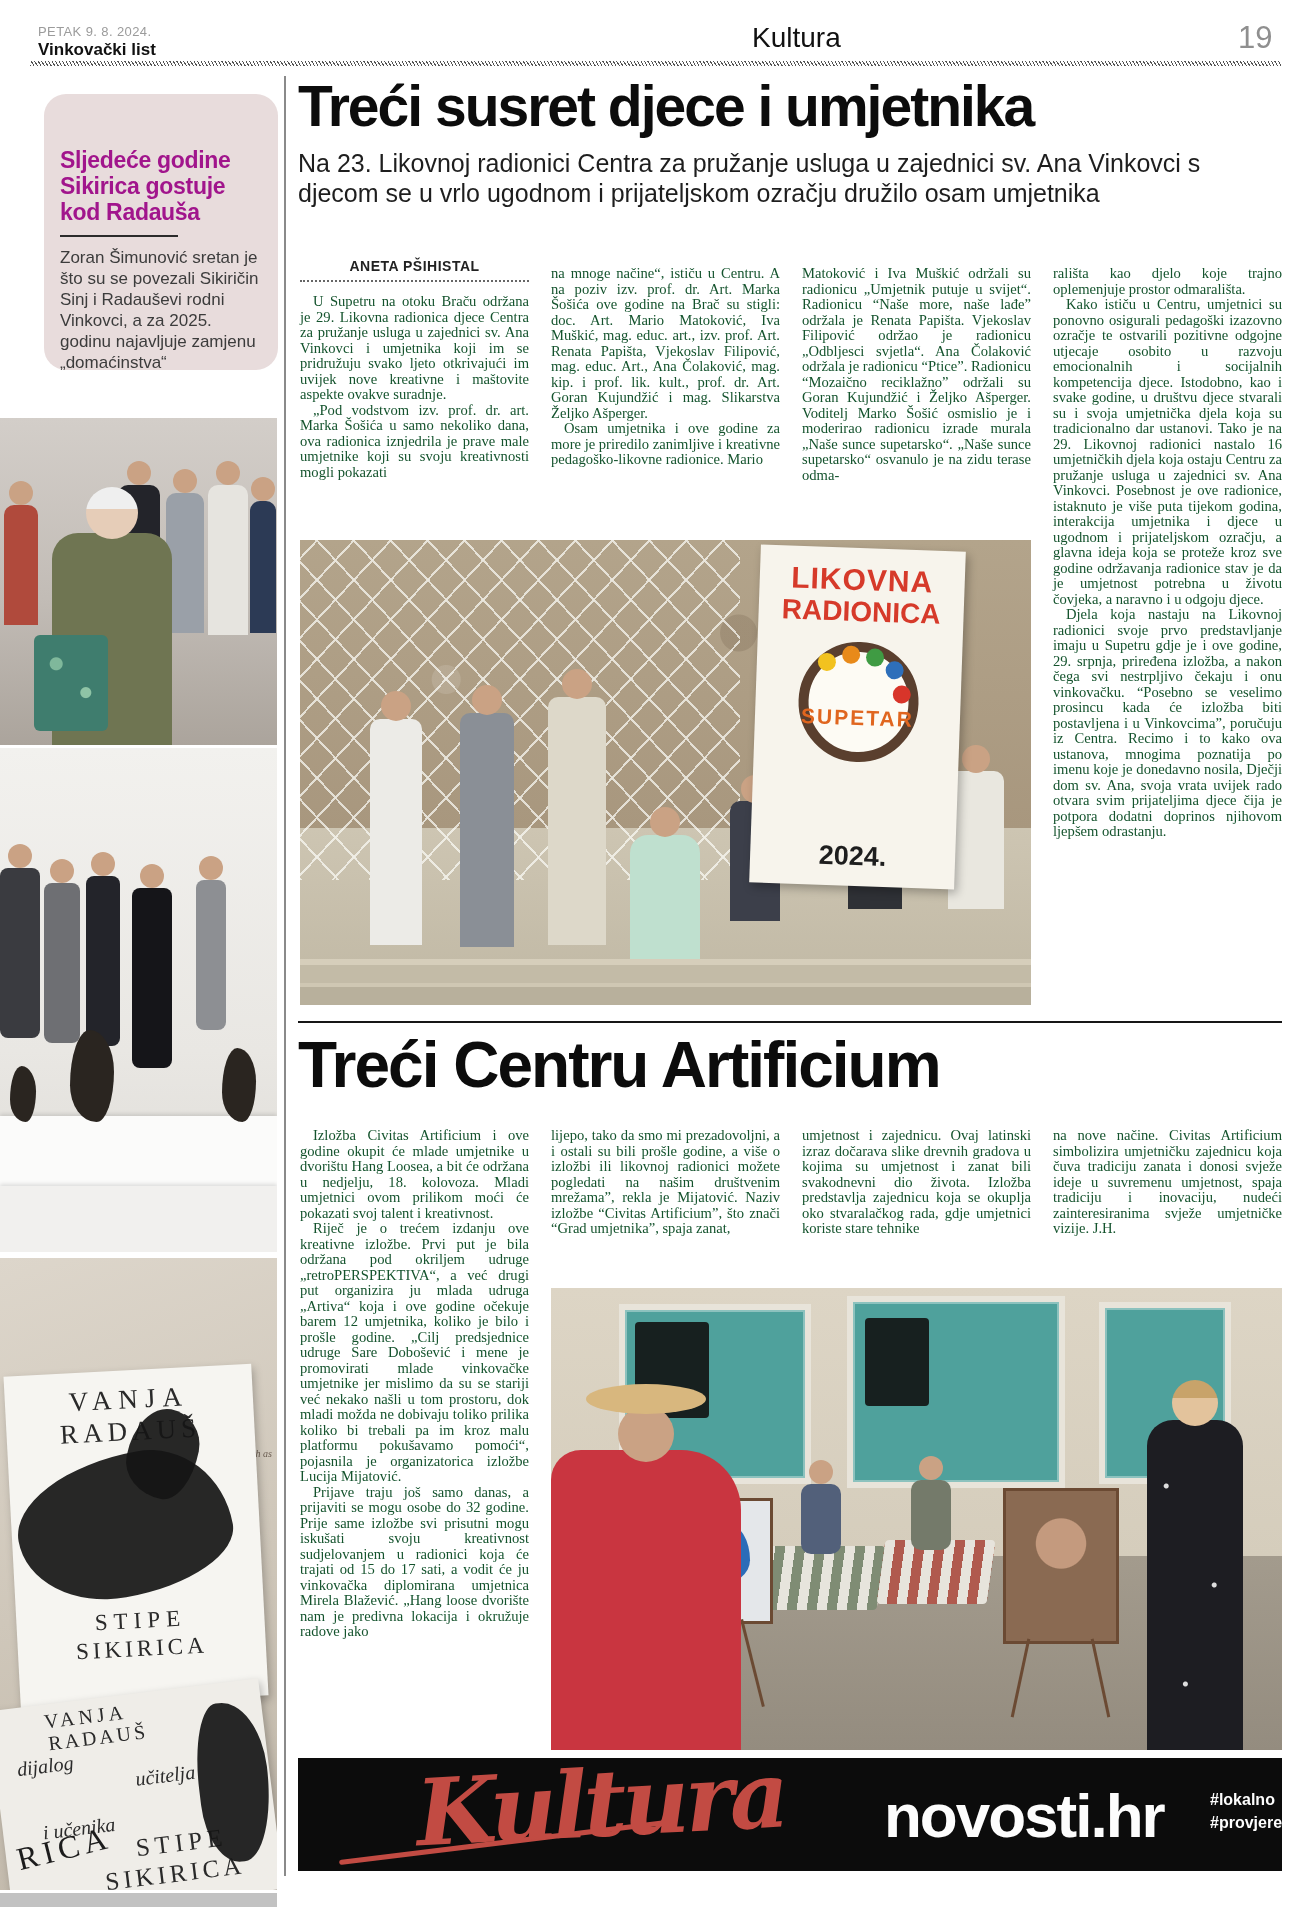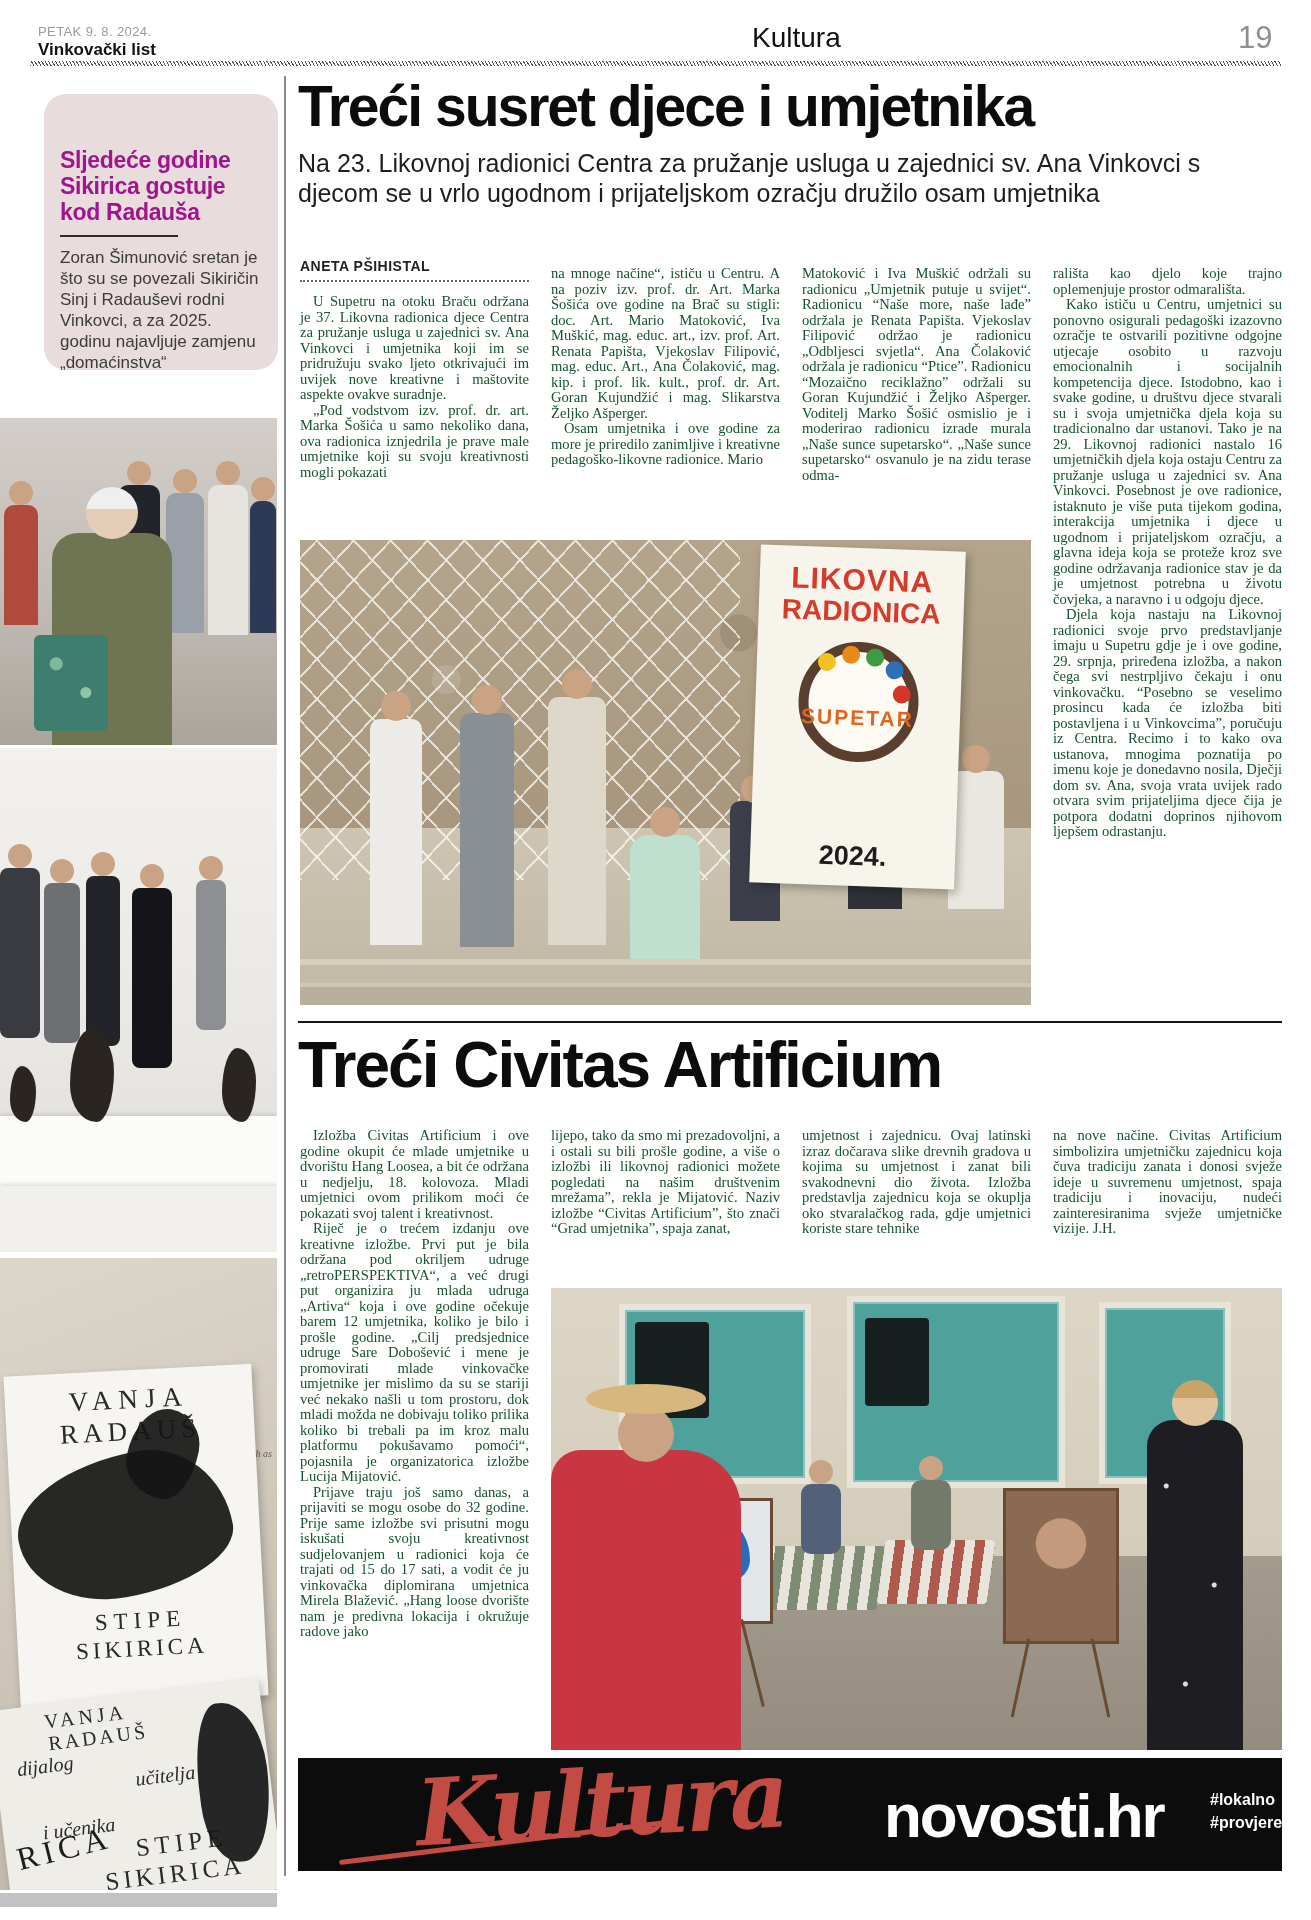--- a/index.html
+++ b/index.html
@@ -44,21 +44,21 @@
   .cover{position:absolute;background:#f6f5f1;box-shadow:2px 4px 8px rgba(0,0,0,.25);}
   .cover .t{position:absolute;width:100%;text-align:center;color:#2a2a2a;font-family:"Liberation Serif",serif;}
   .blob{position:absolute;background:#151515;opacity:.92;}
 
   
   .vrule{left:284px;top:76px;width:2px;height:1800px;background:#8a8a8a;}
 
   .a1-headline{left:298px;top:76px;width:990px;font:700 57px/60px "Liberation Sans",sans-serif;
     letter-spacing:-2px;color:#0c0c0c;white-space:nowrap;}
   .a1-subtitle{left:298px;top:148px;width:988px;font:400 25px/30px "Liberation Sans",sans-serif;color:#1e1e1e;}
-  .byline{left:300px;top:258px;width:229px;text-align:left;font:700 14px "Liberation Sans",sans-serif;
+  .byline{left:300px;top:258px;width:229px;text-align:center;font:700 14px "Liberation Sans",sans-serif;
     color:#222;letter-spacing:.5px;padding-bottom:6px;border-bottom:2px dotted #666;}
 
   .col{width:229px;font-size:14.6px;line-height:15.5px;text-align:justify;color:#14532d;overflow-wrap:break-word;}
   .col p{margin:0;text-indent:13px;}
   .col p.cont{text-indent:0;}
   .a1c1{left:300px;top:294px;}
   .a1c2{left:551px;top:266px;}
   .a1c3{left:802px;top:266px;}
   .a1c4{left:1053px;top:266px;}
 
@@ -203,21 +203,21 @@
   </div>
   <div class="abs grey-strip"></div>
 
   <div class="abs vrule"></div>
 
   <div class="abs a1-headline">Treći susret djece i umjetnika</div>
   <div class="abs a1-subtitle">Na 23. Likovnoj radionici Centra za pružanje usluga u zajednici sv. Ana Vinkovci s djecom se u vrlo ugodnom i prijateljskom ozračju družilo osam umjetnika</div>
   <div class="abs byline">ANETA PŠIHISTAL</div>
 
   <div class="abs col a1c1">
-    <p>U Supetru na otoku Braču održana je 37. Likovna radionica djece Centra za pružanje usluga u zajednici sv. Ana Vinkovci i umjetnika koji im se pridružuju svako ljeto otkrivajući im uvijek nove kreativne i maštovite aspekte ovakve suradnje.</p>
+    <p>U Supetru na otoku Braču održana je 29. Likovna radionica djece Centra za pružanje usluga u zajednici sv. Ana Vinkovci i umjetnika koji im se pridružuju svako ljeto otkrivajući im uvijek nove kreativne i maštovite aspekte ovakve suradnje.</p>
     <p>„Pod vodstvom izv. prof. dr. art. Marka Šošića u samo nekoliko dana, ova radionica iznjedrila je prave male umjetnike koji su svoju kreativnosti mogli pokazati</p>
   </div>
   <div class="abs col a1c2">
     <p class="cont">na mnoge načine“, ističu u Centru. A na poziv izv. prof. dr. Art. Marka Šošića ove godine na Brač su stigli: doc. Art. Mario Matoković, Iva Muškić, mag. educ. art., izv. prof. Art. Renata Papišta, Vjekoslav Filipović, mag. educ. Art., Ana Čolaković, mag. kip. i prof. lik. kult., prof. dr. Art. Goran Kujundžić i mag. Slikarstva Željko Ašperger.</p>
     <p>Osam umjetnika i ove godine za more je priredilo zanimljive i kreativne pedagoško-likovne radionice. Mario</p>
   </div>
   <div class="abs col a1c3">
     <p class="cont">Matoković i Iva Muškić održali su radionicu „Umjetnik putuje u svijet“. Radionicu “Naše more, naše lađe” održala je Renata Papišta. Vjekoslav Filipović održao je radionicu „Odbljesci svjetla“. Ana Čolaković održala je radionicu “Ptice”. Radionicu “Mozaično reciklažno” održali su Goran Kujundžić i Željko Ašperger. Voditelj Marko Šošić osmislio je i moderirao radionicu izrade murala „Naše sunce supetarsko“. „Naše sunce supetarsko“ osvanulo je na zidu terase odma-</p>
   </div>
   <div class="abs col a1c4">
@@ -259,21 +259,21 @@
         <span class="dot" style="left:56px;top:-4px;background:#3f9b43;"></span>
         <span class="dot" style="left:76px;top:8px;background:#2e6fba;"></span>
         <span class="dot" style="left:84px;top:32px;background:#d8352a;"></span>
       </div>
       <div class="ph1-town">SUPETAR</div>
       <div class="ph1-year">2024.</div>
     </div>
   </div>
 
   <div class="abs rule2"></div>
-  <div class="abs a2-headline">Treći Civitas Artificium</div>
+  <div class="abs a2-headline">Treći Centru Artificium</div>
 
   <div class="abs col a2c1">
     <p>Izložba Civitas Artificium i ove godine okupit će mlade umjetnike u dvorištu Hang Loosea, a bit će održana u nedjelju, 18. kolovoza. Mladi umjetnici ovom prilikom moći će pokazati svoj talent i kreativnost.</p>
     <p>Riječ je o trećem izdanju ove kreativne izložbe. Prvi put je bila održana pod okriljem udruge „retroPERSPEKTIVA“, a već drugi put organizira ju mlada udruga „Artiva“ koja i ove godine očekuje barem 12 umjetnika, koliko je bilo i prošle godine. „Cilj predsjednice udruge Sare Dobošević i mene je promovirati mlade vinkovačke umjetnike jer mislimo da su se stariji već nekako našli u tom prostoru, dok mladi možda ne dobivaju toliko prilika koliko bi trebali pa im kroz malu platformu pokušavamo pomoći“, pojasnila je organizatorica izložbe Lucija Mijatović.</p>
     <p>Prijave traju još samo danas, a prijaviti se mogu osobe do 32 godine. Prije same izložbe svi prisutni mogu iskušati svoju kreativnost sudjelovanjem u radionici koja će trajati od 15 do 17 sati, a vodit će ju vinkovačka diplomirana umjetnica Mirela Blažević. „Hang loose dvorište nam je predivna lokacija i okružuje radove jako</p>
   </div>
   <div class="abs col a2c2">
     <p class="cont">lijepo, tako da smo mi prezadovoljni, a i ostali su bili prošle godine, a više o izložbi ili likovnoj radionici možete pogledati na našim društvenim mrežama”, rekla je Mijatović. Naziv izložbe “Civitas Artificium”, što znači “Grad umjetnika”, spaja zanat,</p>
   </div>
   <div class="abs col a2c3">

